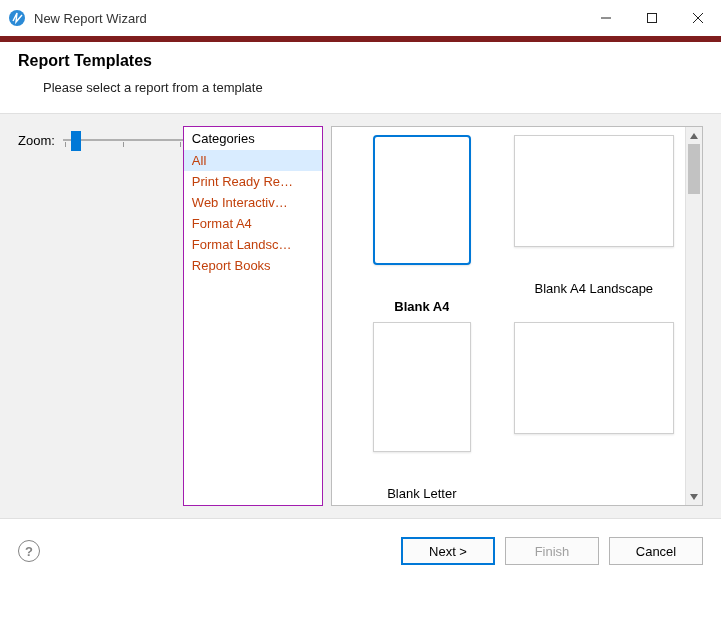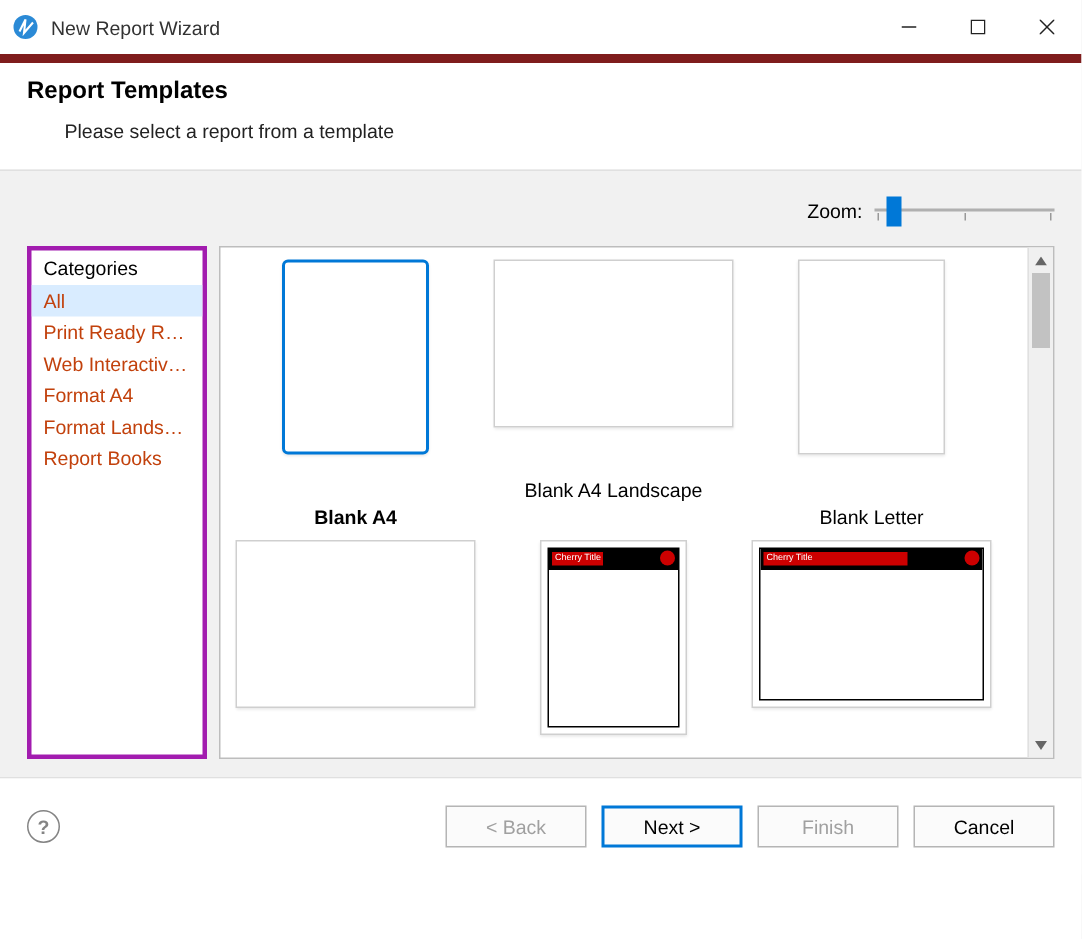--- a/index.html
+++ b/index.html
@@ -11,32 +11,32 @@
 .titlebar .title { flex: 1; color: #333; font-size: 13px; }
 .titlebar .win-controls { display: flex; }
 .titlebar .win-btn { width: 46px; height: 34px; display: flex; align-items: center; justify-content: center; color: #222; }
 
 
 .header { padding: 10px 18px 18px 18px; background: #fff; }
 .header h1 { font-size: 16px; font-weight: bold; color: #000; margin-bottom: 10px; }
 .header p { font-size: 13px; color: #222; padding-left: 2px; margin-left: 23px; }
 
 
-.content { background: #f1f1f1; padding: 12px 18px 12px 18px; border-top: 1px solid #e0e0e0; border-bottom: 1px solid #e0e0e0; height: 406px; display: flex; flex-direction: column; }
+.content { background: #f1f1f1; padding: 12px 18px 12px 18px; border-top: 1px solid #e0e0e0; border-bottom: 1px solid #e0e0e0; height: 406px; display: flex; flex-direction: row; }
 
 .zoom-row { display: flex; justify-content: flex-end; align-items: center; margin-bottom: 10px; height: 28px; }
 .zoom-row label { font-size: 13px; margin-right: 8px; color: #000; }
 .zoom-slider { width: 120px; height: 22px; position: relative; }
 .zoom-track { position: absolute; top: 10px; left: 0; right: 0; height: 2px; background: #b0b0b0; }
 .zoom-thumb { position: absolute; top: 2px; left: 8px; width: 10px; height: 20px; background: #0078d7; }
 .zoom-tick { position: absolute; top: 13px; width: 1px; height: 5px; background: #999; }
 
 .panels { display: flex; gap: 8px; flex: 1; min-height: 0; }
 
-.sidebar { width: 120px; background: #fff; border: 3px solid #a21caf; overflow: hidden; }
+.sidebar { width: 140px; background: #fff; border: 1px solid #a21caf; overflow: hidden; }
 .sidebar .header-item { padding: 4px 8px; color: #000; }
 .sidebar .item { padding: 3px 8px; color: #c2410c; cursor: default; white-space: nowrap; overflow: hidden; text-overflow: ellipsis; }
 .sidebar .item.selected { background: #d9ecff; }
 
 .gallery-wrap { flex: 1; display: flex; border: 1px solid #bdbdbd; background: #fff; }
 .gallery { flex: 1; overflow: hidden; padding: 8px 4px; display: flex; flex-wrap: wrap; align-content: flex-start; gap: 8px 0; }
 .scrollbar { width: 17px; background: #f0f0f0; border-left: 1px solid #e0e0e0; position: relative; }
 .scroll-up, .scroll-down { height: 17px; display: flex; align-items: center; justify-content: center; color: #666; }
 .scroll-track { position: absolute; top: 17px; bottom: 17px; left: 0; right: 0; }
 .scroll-thumb { position: absolute; top: 0; left: 2px; right: 2px; height: 50px; background: #c2c2c2; }
@@ -181,17 +181,16 @@
             </svg>
           </div>
       </div>
     </div>
   </div>
 </div>
 
 <div class="footer">
   <div class="help-btn">?</div>
   <div class="footer-spacer"></div>
-  <button disabled="">&lt; Back</button>
   <button class="primary">Next &gt;</button>
   <button disabled="">Finish</button>
   <button>Cancel</button>
 </div>
 
 </body></html>

